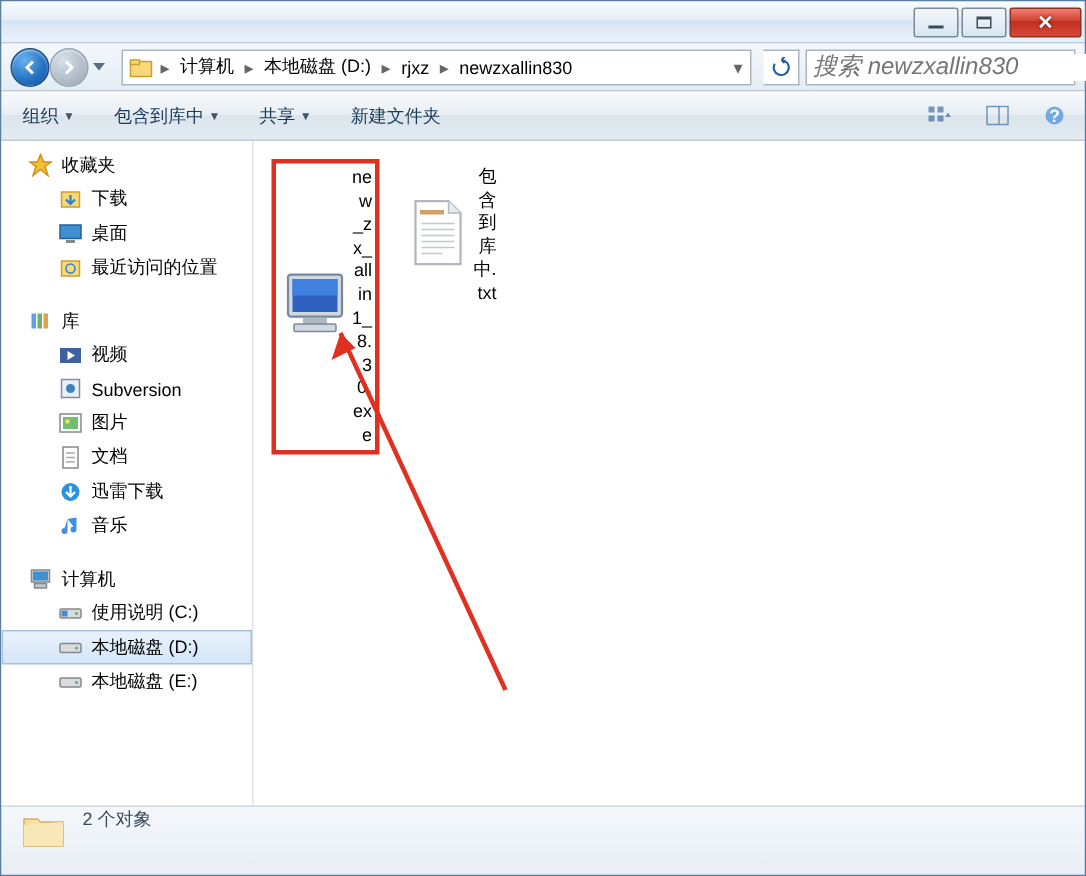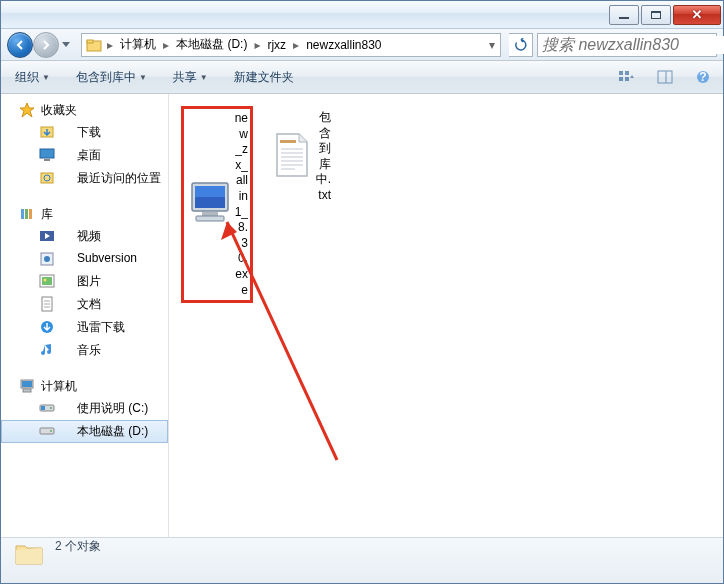--- a/index.html
+++ b/index.html
@@ -30,21 +30,21 @@
 .search-icon{width:14px;height:14px;opacity:.6}
 .toolbar{height:32px;background:linear-gradient(#f8fafc,#e8eef4 48%,#dce4ec 50%,#e4ecf2);border-bottom:1px solid #c0cad4;display:flex;align-items:center;padding:16px 8px;gap:14px}
 .tool-item{display:flex;align-items:center;gap:3px;cursor:pointer;color:#1a3a5a;padding:4px 6px;border-radius:2px}
 .tool-drop{font-size:8px;color:#456}
 .tool-spacer{flex:1}
 .tool-icon-btn{width:24px;height:22px;display:flex;align-items:center;justify-content:center;cursor:pointer;opacity:.7}
 .content{flex:1;display:flex;background:#fff;overflow:hidden}
 .sidebar{width:168px;background:#fff;border-right:1px solid #e0e4e8;overflow-y:auto;padding:6px 0}
 .sb-group{margin-bottom:14px}
 .sb-header{display:flex;padding:2px 6px 2px 18px;gap:6px;cursor:pointer}
-.sb-item{display:flex;align-items:flex-start;padding:3px 6px 3px 38px;gap:22px;cursor:pointer;position:relative}
+.sb-item{display:flex;align-items:flex-end;padding:3px 6px 3px 38px;gap:6px;cursor:pointer;position:relative}
 .sb-item.selected{background:linear-gradient(#e8f2fc,#d4e6f8);border:1px solid #a0c0e0;padding:2px 5px 2px 37px}
 .sb-icon{width:16px;height:16px;flex-shrink:0}
 .main{flex:1;padding:12px;display:flex;align-items:flex-start;gap:10px;position:relative}
 .file-item{width:72px;display:flex;flex-direction:row;align-items:center;padding:4px;cursor:pointer;text-align:right}
 .file-item.highlighted{border:3px solid #e03020;padding:2px}
 .file-icon{width:48px;height:48px;margin-bottom:4px;display:flex;align-items:center;justify-content:center}
 .file-name{font-size:12px;color:#000;word-break:break-all;line-height:1.3}
 .arrow-annotation{position:absolute;top:106px;left:48px;pointer-events:none}
 .statusbar{height:46px;background:linear-gradient(#f4f8fc,#e8eef4);border-top:1px solid #d0d8e0;display:flex;align-items:flex-start;padding:0 12px;gap:10px}
 .status-icon{width:32px;height:32px}
@@ -263,20 +263,27 @@
             </svg>
             <span>使用说明 (C:)</span>
           </div>
         <div class="sb-item selected">
             <svg class="sb-icon" viewBox="0 0 16 16">
               <rect x="1" y="5" width="14" height="6" rx="1" fill="#d8dce0" stroke="#888"></rect>
               <circle cx="12" cy="8" r="1" fill="#60b060"></circle>
             </svg>
             <span>本地磁盘 (D:)</span>
           </div>
+        <div class="sb-item">
+            <svg class="sb-icon" viewBox="0 0 16 16">
+              <rect x="1" y="5" width="14" height="6" rx="1" fill="#d8dce0" stroke="#888"></rect>
+              <circle cx="12" cy="8" r="1" fill="#60b060"></circle>
+            </svg>
+            <span>本地磁盘 (E:)</span>
+          </div>
       </div>
     </div>
 
     <div class="main">
       <div class="file-item highlighted">
         <div class="file-icon">
           <svg width="48" height="48" viewBox="0 0 48 48">
               <rect x="6" y="4" width="36" height="28" rx="2" fill="#d0d8e0" stroke="#7888a0" stroke-width="1.5"></rect>
               <rect x="9" y="7" width="30" height="22" fill="#3060c0"></rect>
               <rect x="9" y="7" width="30" height="11" fill="#4080e0"></rect>

